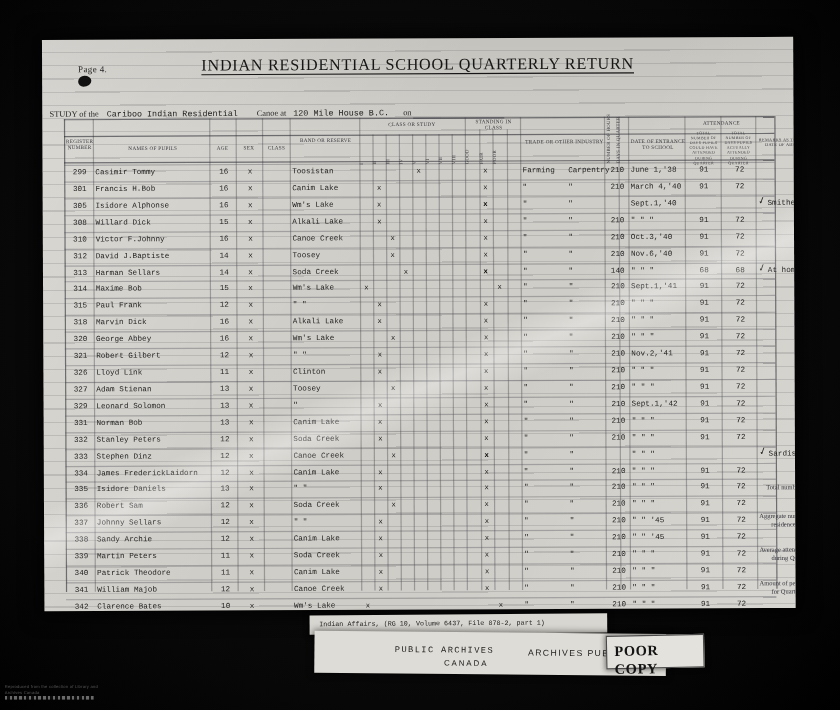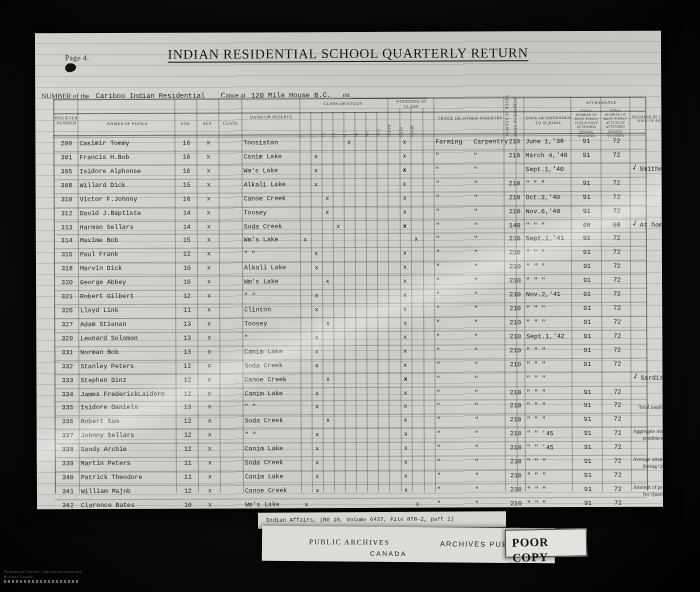--- a/index.html
+++ b/index.html
@@ -231,22 +231,22 @@
     left: 262px;
     top: 527px;
     width: 293px;
     height: 35px;
     background: #dedcd6;
     box-shadow: 0 0 5px 1px rgba(0,0,0,0.5);
     transform: rotate(0.5deg);
   }
   #archive-en {
     position: absolute;
-    left: 24px; top: 12px;
-    font-family: Liberation Serif, serif;
+    left: 44px; top: 12px;
+    font-family: Liberation Mono, monospace;
     font-size: 7.2px;
     letter-spacing: 1.2px;
     color: #1d1d1d;
     padding-left: 23px;
   }
   #archive-fr {
     position: absolute;
     left: 178px; top: 12px;
     font-family: "Liberation Sans", sans-serif;
     font-size: 7.2px;
@@ -312,21 +312,21 @@
 
   <div id="sheet">
     <div id="sheet-ruling"></div>
 
     <div id="page-no" class="hdr-label">Page 4.</div>
     <div id="main-title">INDIAN RESIDENTIAL SCHOOL QUARTERLY RETURN</div>
     <div id="inkblot"></div>
 
 
     <div class="hdr-line" style="left:6px; top:58px;">
-      <span class="hdr-label">NUMBER of the</span>
+      <span class="hdr-label">STUDY of the</span>
       <span class="hdr-val" style="margin-left:5px;">Cariboo Indian Residential</span>
       <span class="hdr-label" style="margin-left:14px;">Canoe at</span>
       <span class="hdr-val" style="margin-left:4px;">120 Mile House B.C.</span>
       <span class="hdr-label" style="margin-left:10px;">on</span>
       <span class="dotrule" style="width:76px;"></span>
     </div>
 
 
     <div id="table-area">
       <div id="grid-v">

